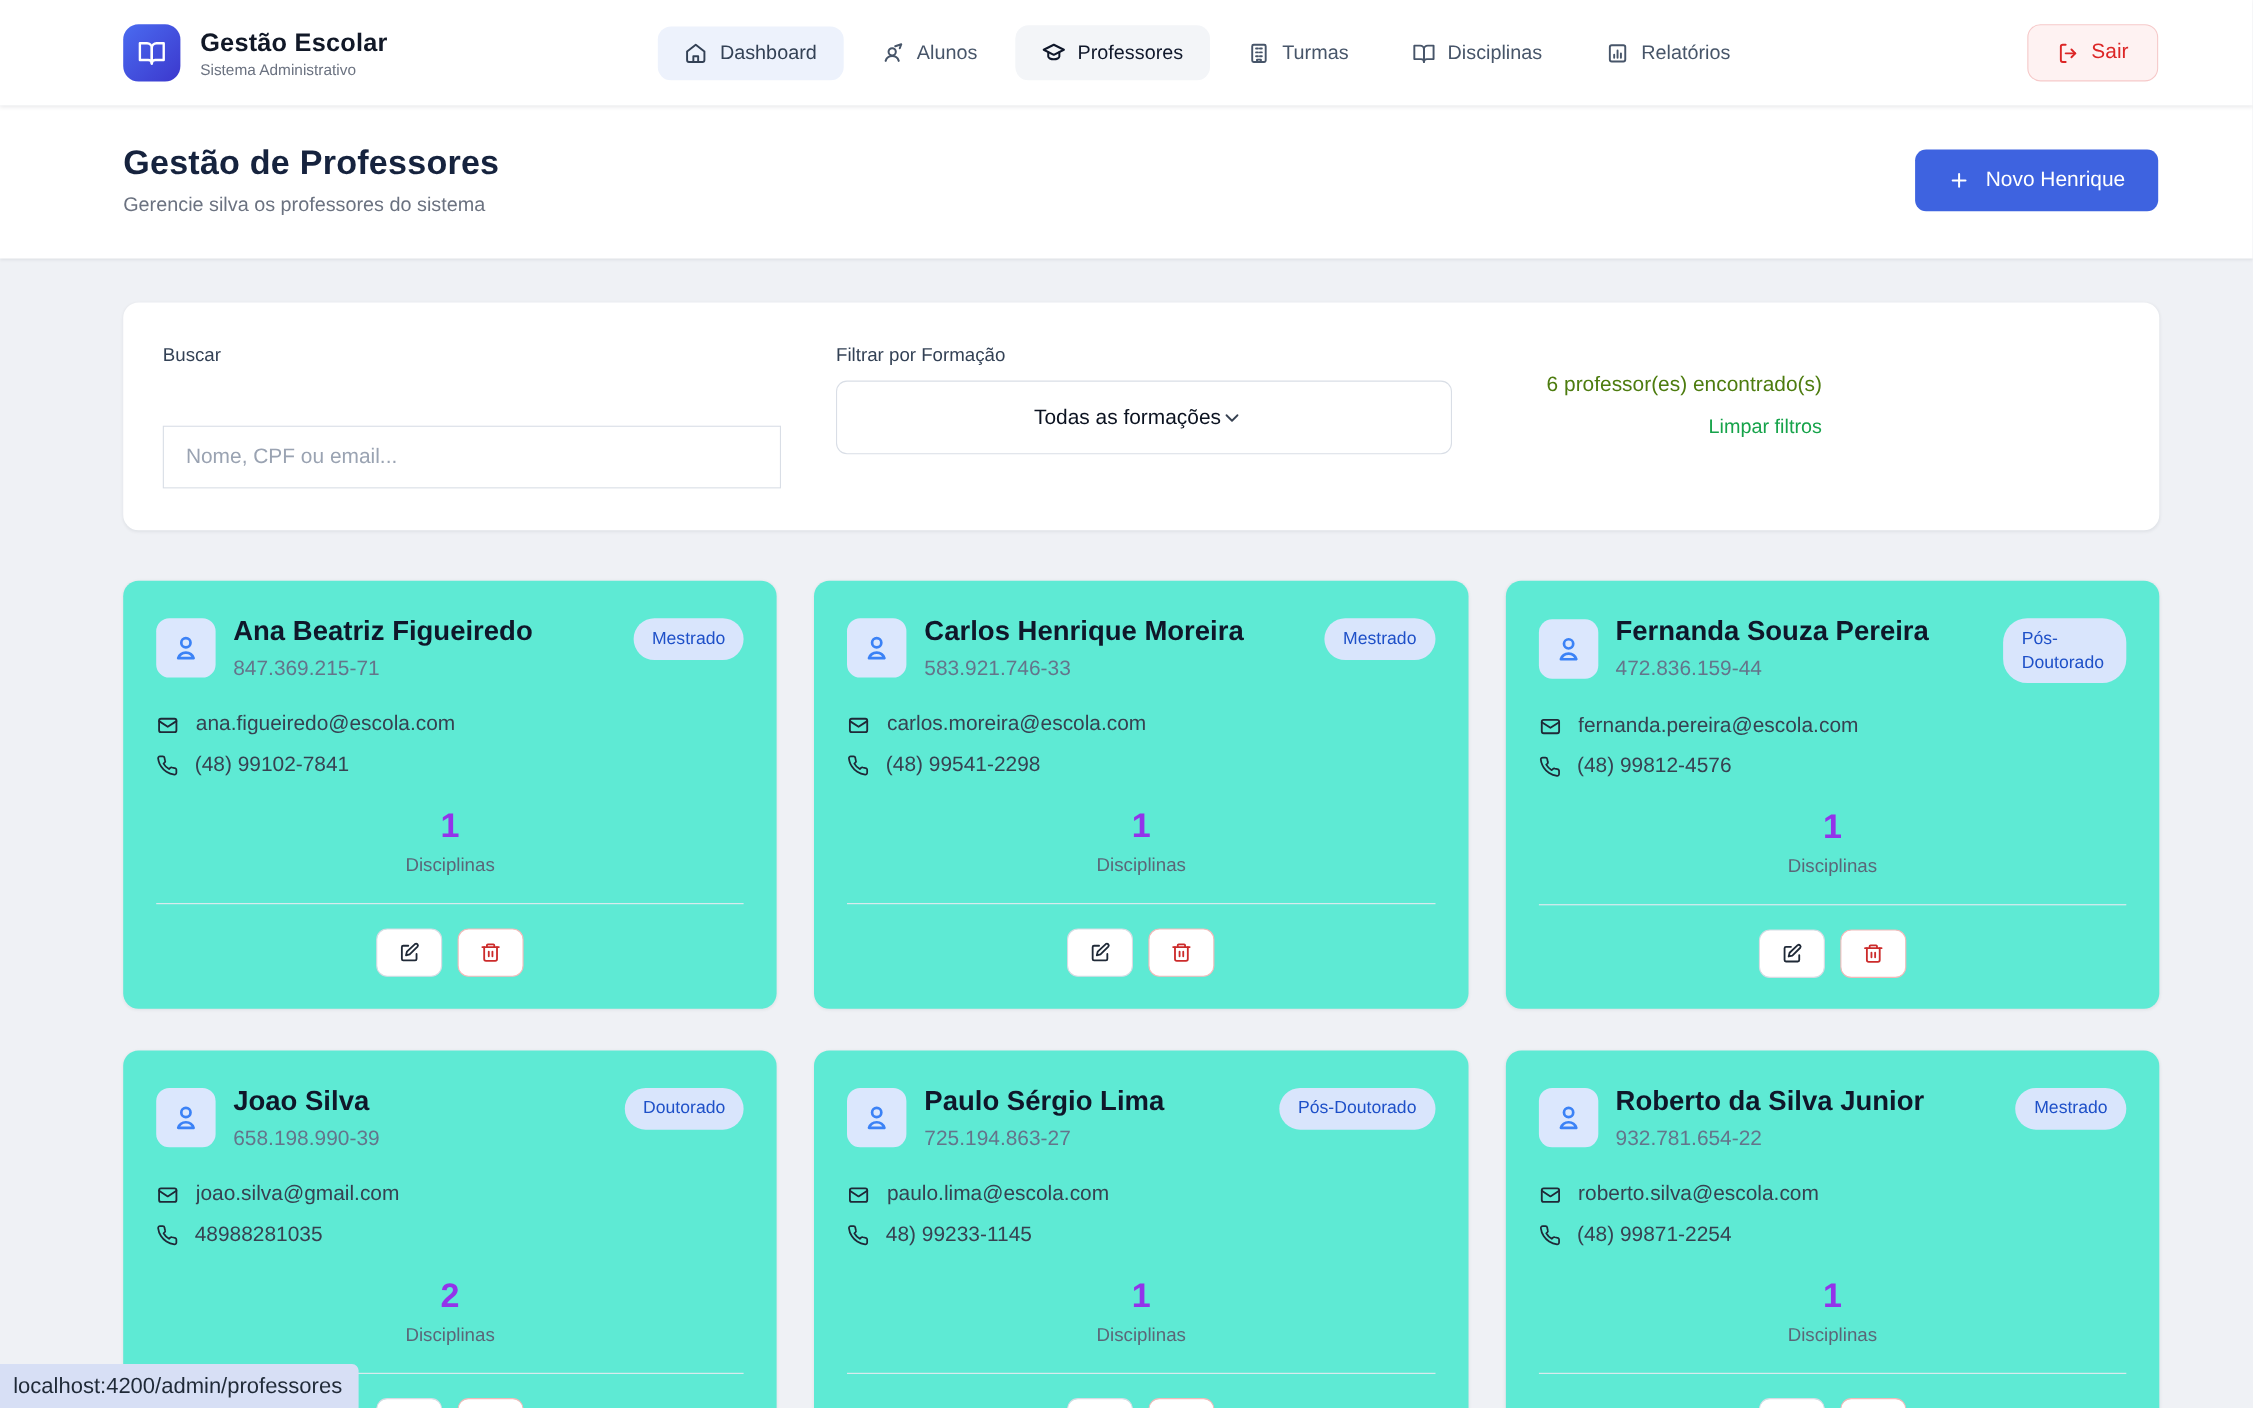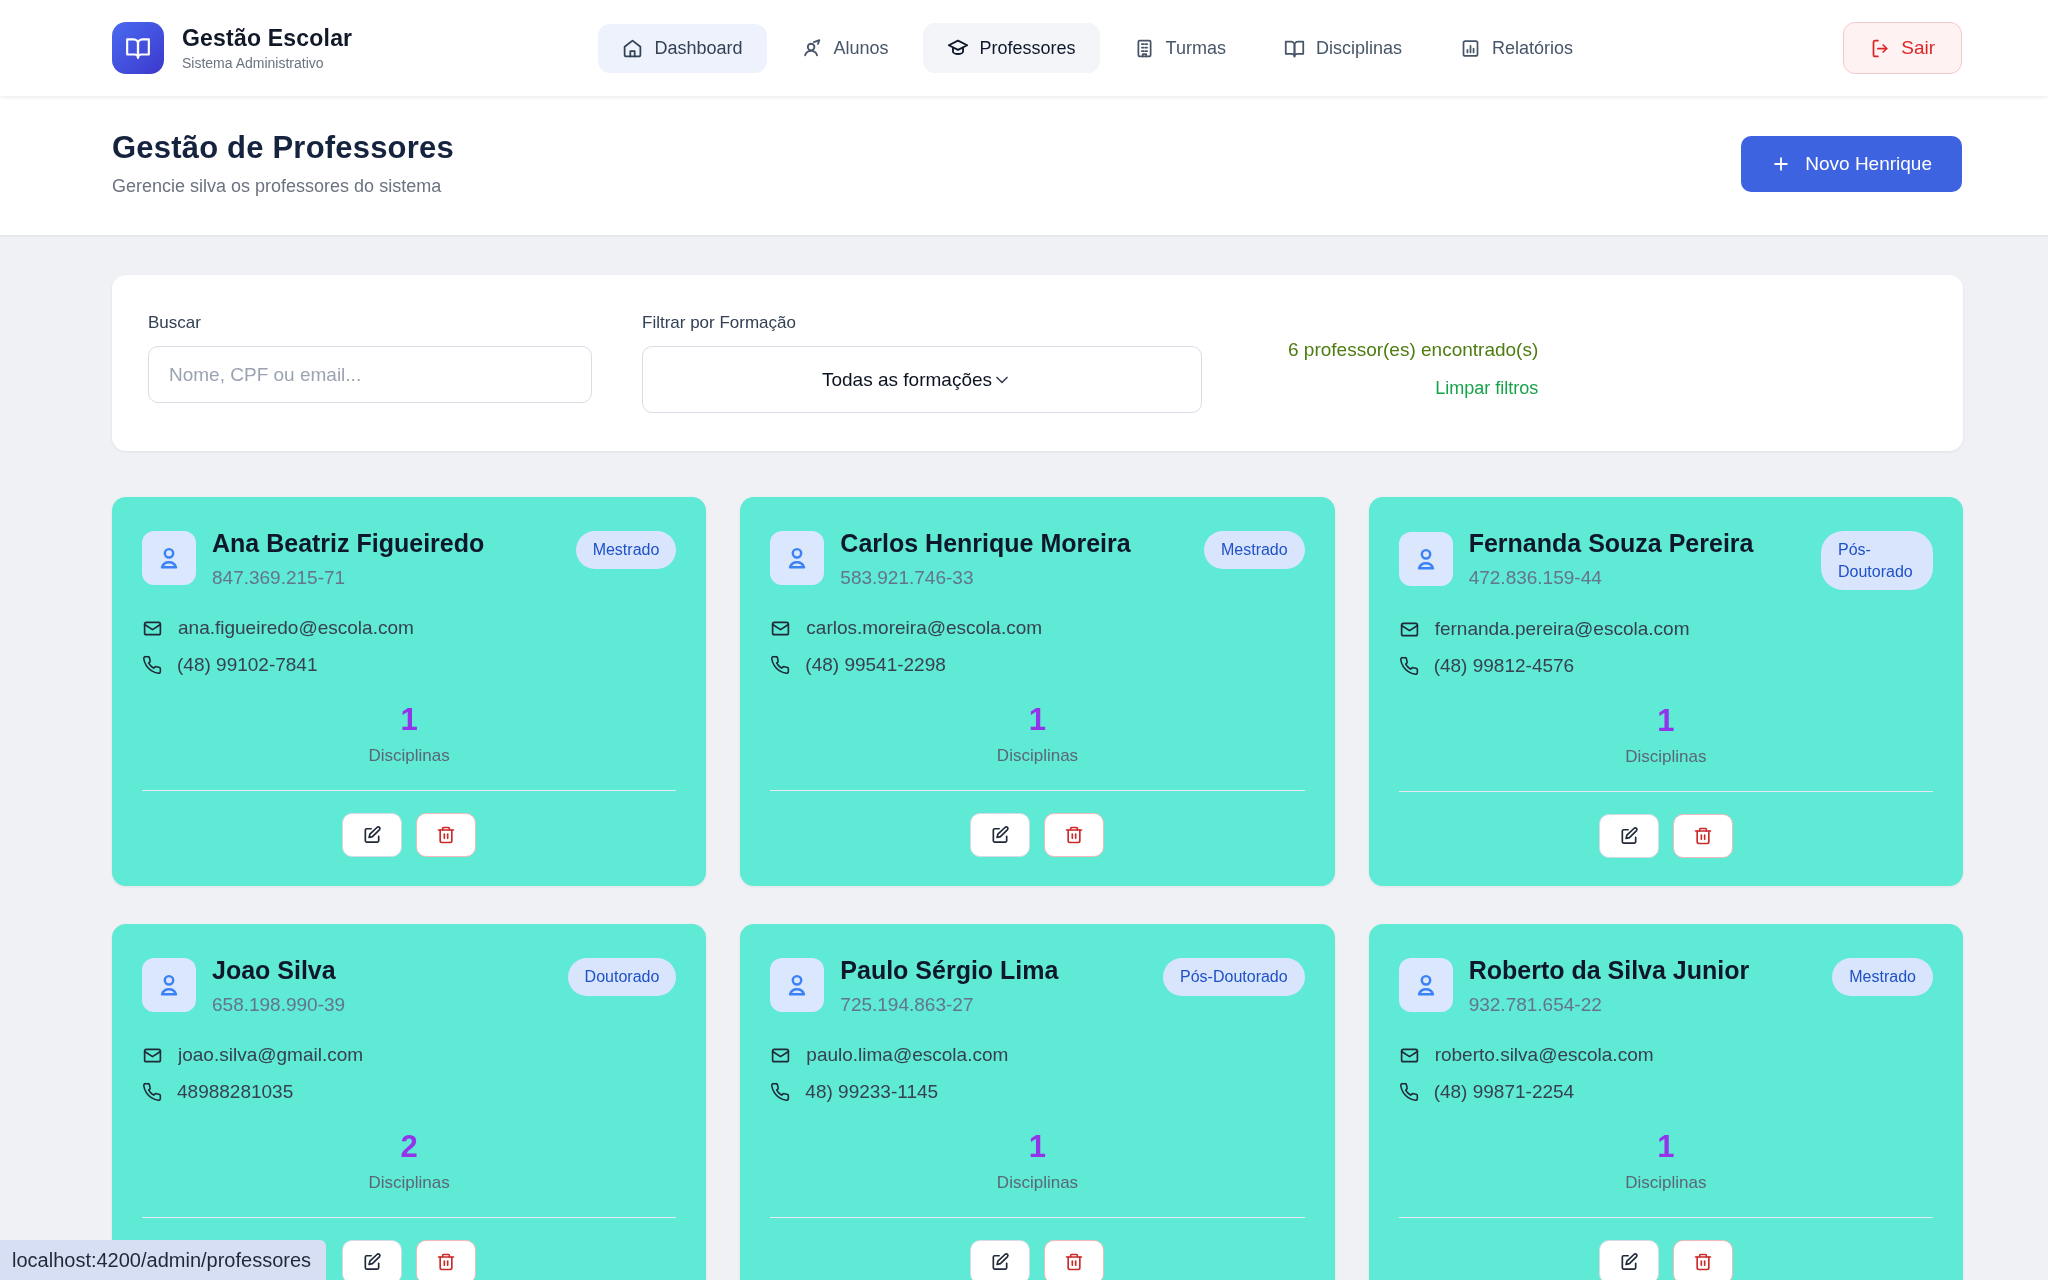--- a/index.html
+++ b/index.html
@@ -58,22 +58,22 @@
   
   .content{ padding:40px 85px 0 112px; }
 
   .filter-card{
     background:#fff; border-radius:14px; box-shadow:0 1px 3px rgba(16,24,40,.07);
     padding:38px 36px; display:flex; align-items:flex-start; gap:50px;
   }
   .f-col{ display:flex; flex-direction:column; }
   .f-label{ font-size:17px; color:#334155; margin-bottom:13px; }
   .search-input{
-    width:444px; height:57px; border:1px solid #d9dee6; border-radius:10px;
-    padding:0 20px; font-size:19px; font-family:inherit; color:#111827; outline:none;
+    width:562px; height:57px; border:1px solid #d9dee6; border-radius:0;
+    padding:0 20px; font-size:19px; font-family:inherit; color:#111827; outline:none;margin-top:41px;
   }
   .search-input::placeholder{ color:#9aa3b2; }
   .select{
     width:560px; height:67px; border:1px solid #d9dee6; border-radius:10px;
     background:#fff; display:flex; align-items:center; justify-content:center;
     padding:0 32px 0 22px; font-size:19px; color:#0b1220; cursor:pointer;
   }
   .result-col{ margin-left:36px; margin-top:26px; display:flex; flex-direction:column; align-items:flex-end; }
   .result-count{ font-size:19px; color:#4d7c0f; align-self:flex-start; }
   .clear-link{

